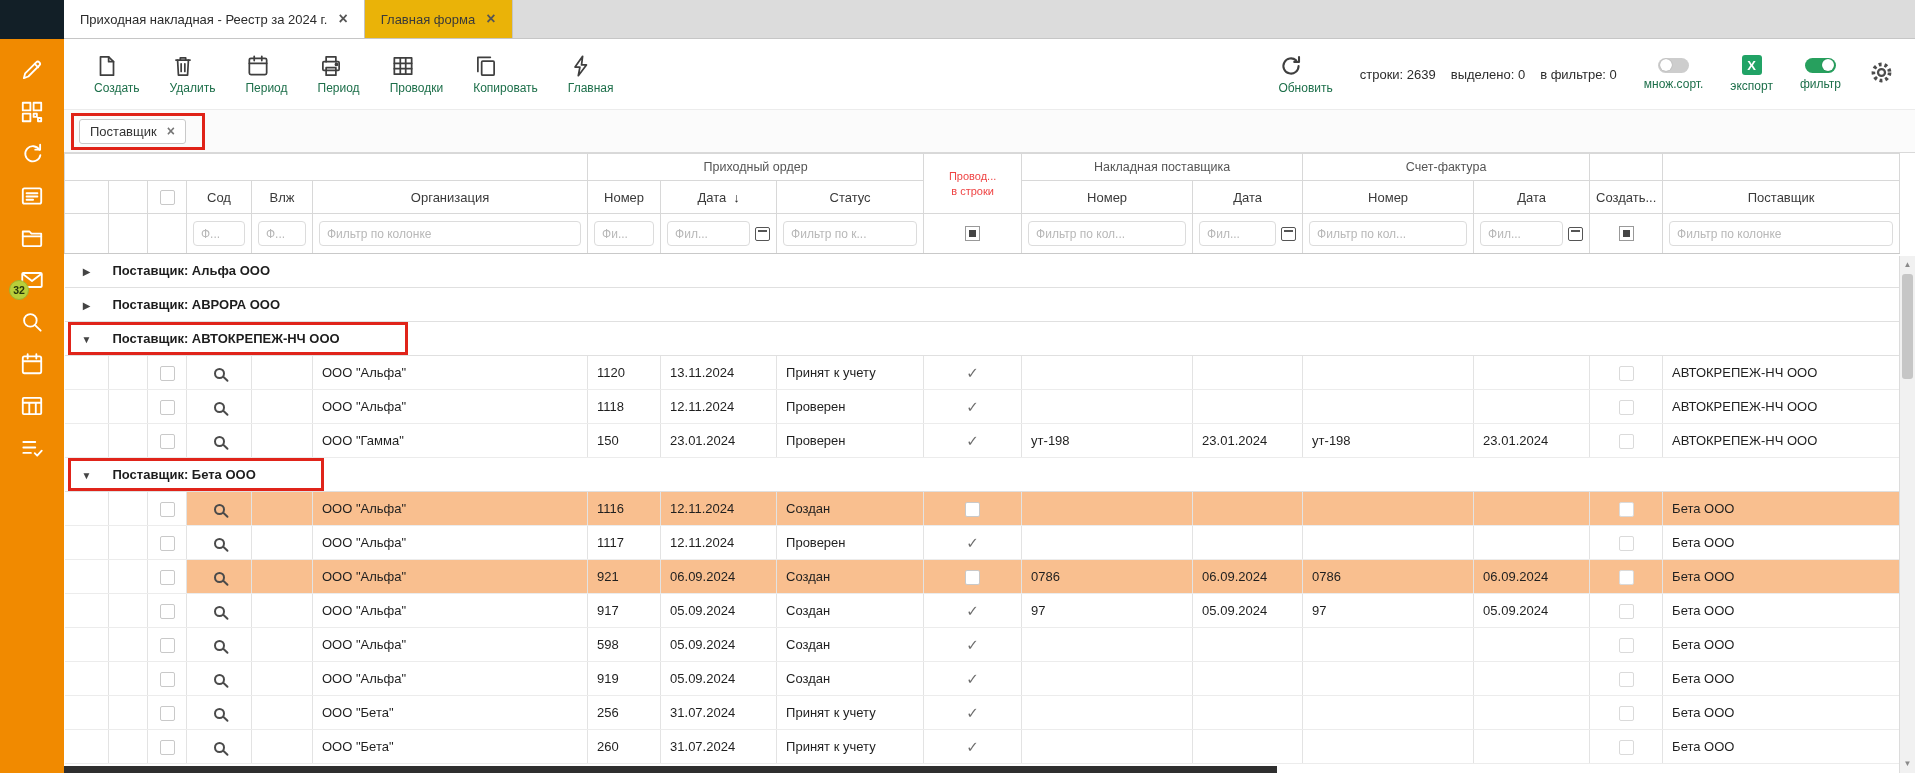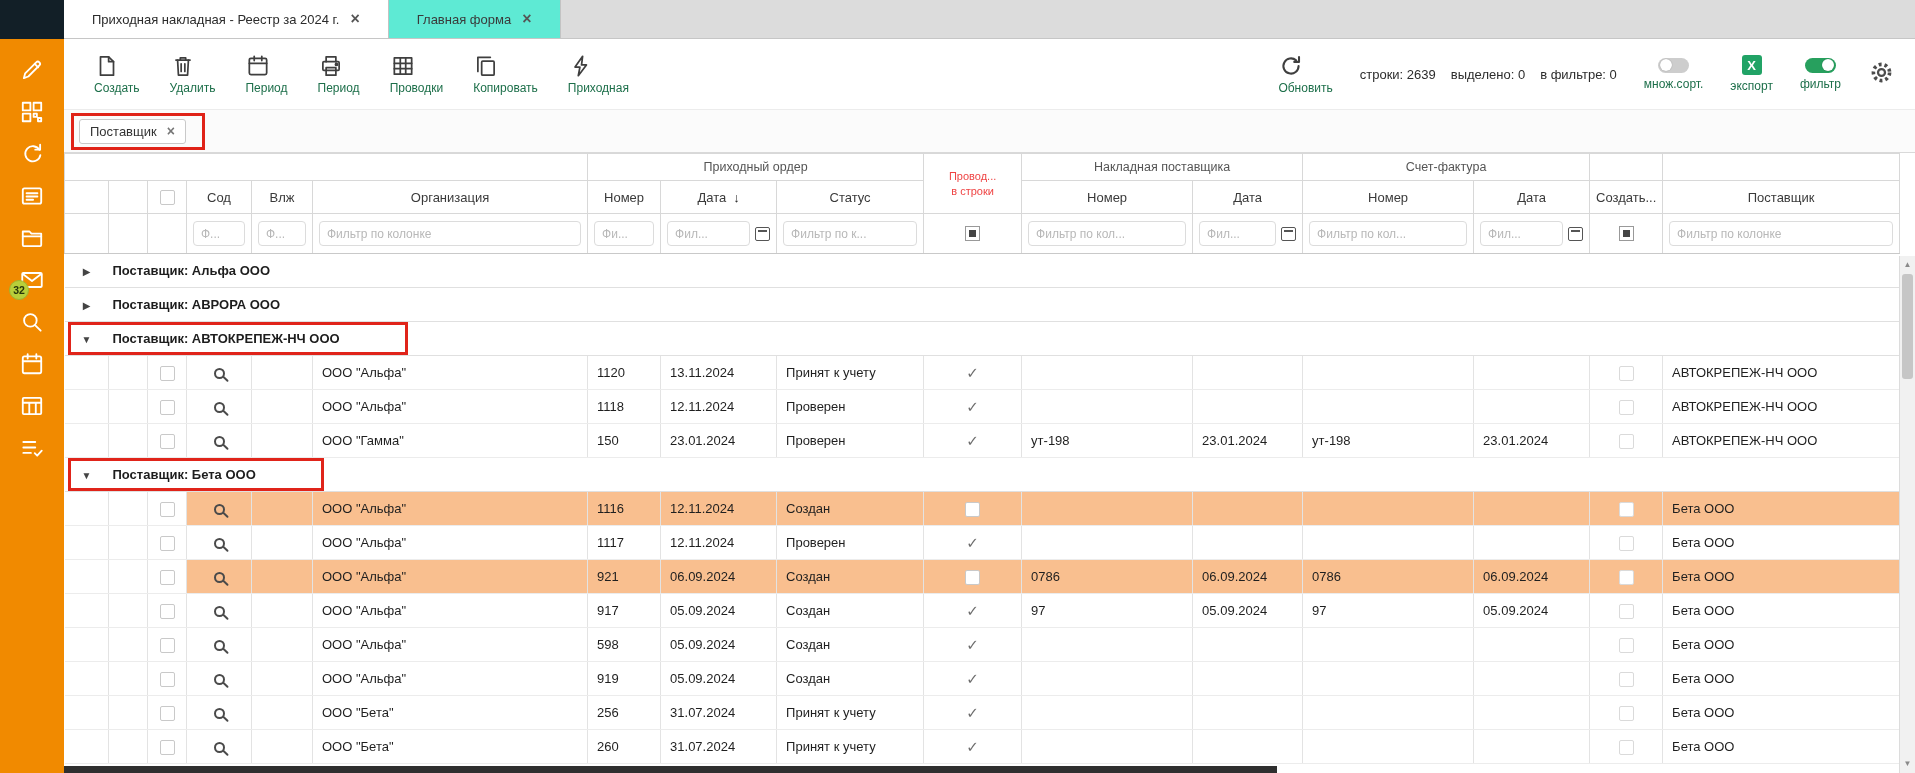--- a/index.html
+++ b/index.html
@@ -12,23 +12,23 @@
   .sidebar-cap{height:39px;width:100%;background:#121f27}
   .side-icons{display:flex;flex-direction:column;gap:16px;margin-top:18px;align-items:flex-start}
   .side-item{width:26px;height:26px;position:relative;cursor:pointer}
   .side-item svg{width:26px;height:26px;stroke:#fff;fill:none;stroke-width:1.7;stroke-linecap:round;stroke-linejoin:round}
   .badge{position:absolute;left:-10px;bottom:-7px;background:#b8cf3a;color:#27350a;font-size:10.5px;font-weight:bold;width:20px;height:20px;border-radius:50%;display:flex;align-items:center;justify-content:center;border:1px solid #9fb52f}
 
   
   .main{flex:1;min-width:0;display:flex;flex-direction:column;position:relative}
 
   .tabbar{height:39px;background:#dcdcdc;display:flex;align-items:stretch;border-bottom:1px solid #c6c6c6;flex-shrink:0}
-  .tab{display:flex;align-items:center;gap:11px;padding:0 28px;font-size:13px;color:#2b2b2b;border-right:1px solid #c3c3c3;cursor:pointer;white-space:nowrap}
+  .tab{display:flex;align-items:center;gap:11px;padding:0 16px;font-size:13px;color:#2b2b2b;border-right:1px solid #c3c3c3;cursor:pointer;white-space:nowrap}
   .tab.active{background:#fff}
-  .tab.inactive{background:#5eead4;color:#3a3a3a}
+  .tab.inactive{background:#eab308;color:#3a3a3a}
   .tab-close{color:#555;font-size:16px;font-weight:bold;line-height:1;cursor:pointer}
 
   .toolbar{height:71px;background:#fff;display:flex;align-items:center;padding:0 20px 0 30px;gap:30px;border-bottom:1px solid #ececec;flex-shrink:0}
   .tb-btn{display:flex;flex-direction:column;gap:2px;cursor:pointer}
   .tb-btn svg{width:26px;height:26px;stroke:#3f3f3f;fill:none;stroke-width:1.6;stroke-linecap:round;stroke-linejoin:round}
   .tb-label{font-size:12px;color:#1d6f4a;white-space:nowrap}
   .tb-right{margin-left:auto;display:flex;align-items:center;gap:27px}
   .counters{font-size:13px;color:#2c2c2c;display:flex;gap:15px;white-space:nowrap}
   .counters b{font-weight:normal}
   .toggle{width:31px;height:15px;border-radius:8px;position:relative;cursor:pointer}
@@ -197,21 +197,21 @@
         <svg viewBox="0 0 24 24">
             <rect x="8" y="7.5" width="11.5" height="13" rx="1"></rect>
             <path d="M16 4H4.5v13"></path>
           </svg>
         <span class="tb-label">Копировать</span>
       </div>
       <div class="tb-btn">
         <svg viewBox="0 0 24 24">
             <path d="M13.5 3L6.5 13h4.5l-1.5 8L17 11h-4.5z"></path>
           </svg>
-        <span class="tb-label">Приходная</span>
+        <span class="tb-label">Главная</span>
       </div>
 
       <div class="tb-right">
         <div class="tb-btn">
           <svg viewBox="0 0 24 24" style="stroke-width:1.9">
               <path d="M19 12a7 7 0 1 1-2.3-5.2"></path>
               <path d="M19.4 3.8v4.4H15"></path>
             </svg>
           <span class="tb-label">Обновить</span>
         </div>

